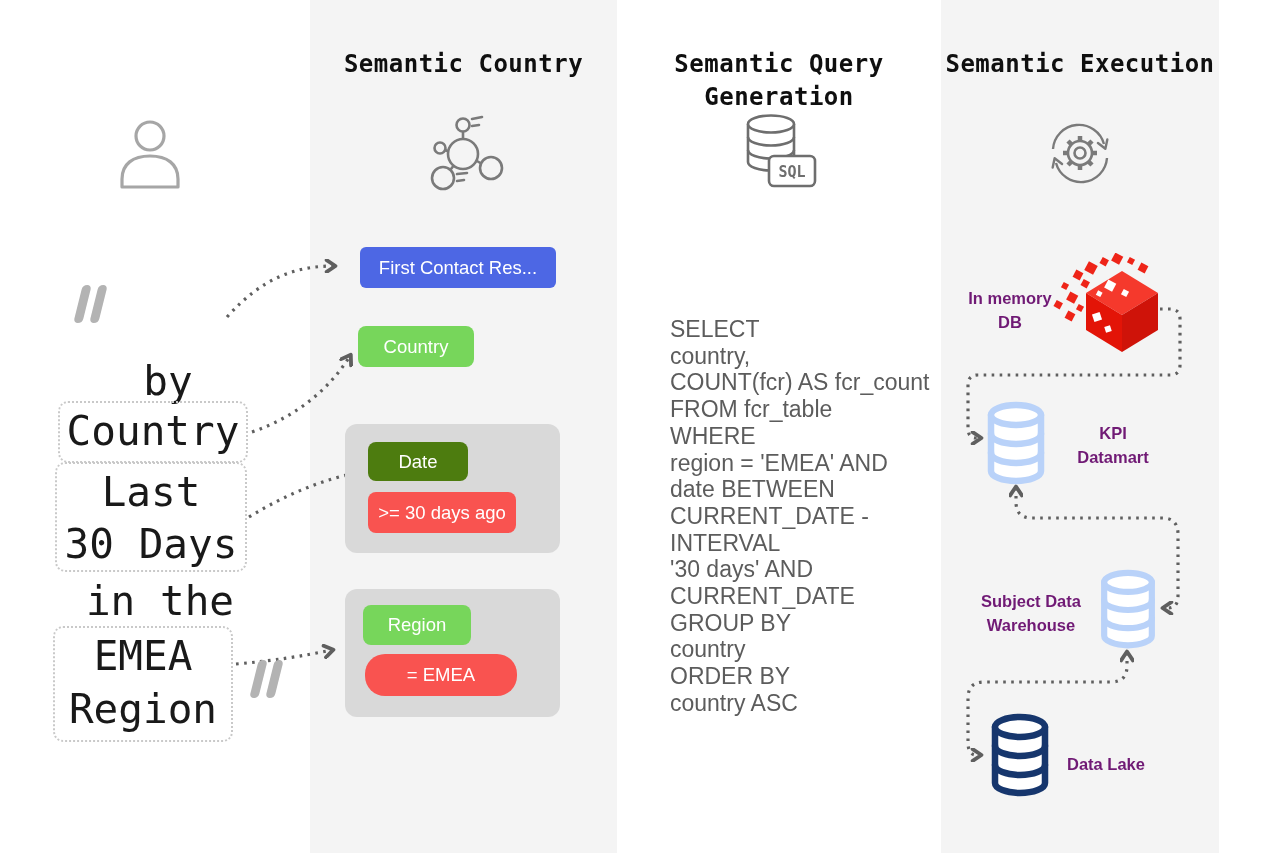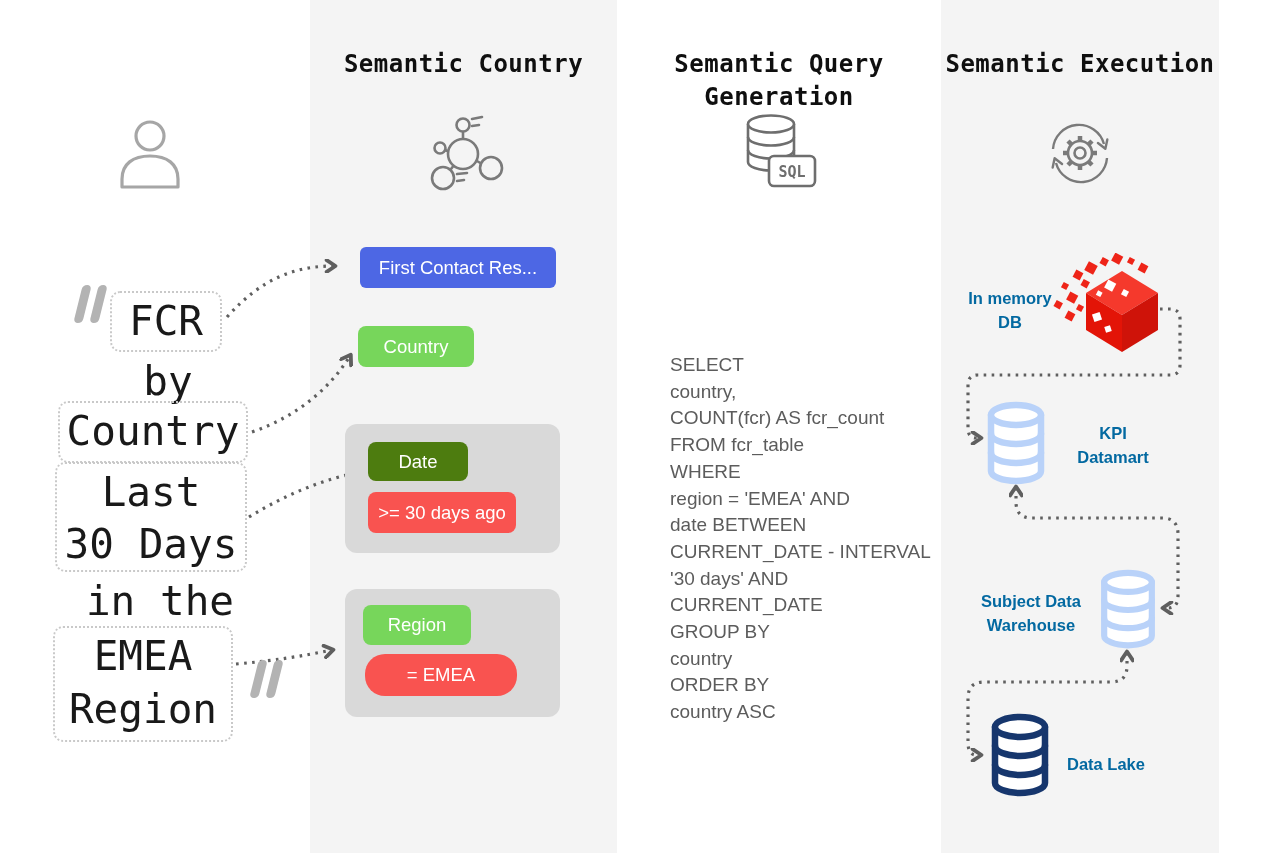--- a/index.html
+++ b/index.html
@@ -9,22 +9,22 @@
   .colbg{position:absolute;top:0;height:853px;background:#f4f4f4;}
   .hdr{position:absolute;font-family:"DejaVu Sans Mono",monospace;font-weight:bold;
        font-size:24px;letter-spacing:0.5px;color:#0f0f0f;text-align:center;line-height:33px;
        white-space:pre-line;}
   .qtext{position:absolute;font-family:"DejaVu Sans Mono",monospace;font-size:41px;color:#191919;
          text-align:center;white-space:pre-line;}
   .qbox{border:2.5px dotted #c9c9c9;border-radius:10px;}
   .badge{position:absolute;display:flex;align-items:center;justify-content:center;
          color:#fff;font-size:18.5px;font-family:"Liberation Sans",sans-serif;}
   .grp{position:absolute;background:#d9d9d9;border-radius:12px;}
-  .sql{position:absolute;font-size:19px;line-height:26.7px;color:#5c5c5c;white-space:pre-line;margin-top:36px;}
-  .lbl{position:absolute;font-weight:bold;color:#0369a1;font-size:16.5px;line-height:24px;
+  .sql{position:absolute;font-size:23px;line-height:26.7px;color:#5c5c5c;white-space:pre-line;}
+  .lbl{position:absolute;font-weight:bold;color:#701a75;font-size:16.5px;line-height:24px;
        text-align:center;white-space:pre-line;}
   .qbar{position:absolute;width:9px;height:38px;background:#b3b3b3;border-radius:5px;
         transform:skewX(-14deg);}
 </style>
 </head>
 <body>
 
 <div id="canvas">
 
   <div class="colbg" style="left:310px;width:307px;"></div>
@@ -51,21 +51,20 @@
   <svg class="abs" style="left:115px;top:119px;" width="70" height="78" viewBox="0 0 70 78">
     <g fill="none" stroke="#a6a6a6" stroke-width="3.2" stroke-linejoin="round">
       <circle cx="35" cy="17" r="14"></circle>
       <path d="M7,68 L7,60 C7,45 18,37 35,37 C52,37 63,45 63,60 L63,68 Z"></path>
     </g>
   </svg>
 
   <div class="qbar" style="left:78px;top:285px;"></div>
   <div class="qbar" style="left:94px;top:285px;"></div>
 
-  <div class="qtext qbox" style="left:110px;top:291px;width:108px;height:57px;line-height:56px;">FCR</div>
   <div class="qtext" style="left:128px;top:357px;width:80px;height:48px;line-height:48px;">by</div>
   <div class="qtext qbox" style="left:58px;top:401px;width:186px;height:58px;line-height:57px;">Country</div>
   <div class="qtext qbox" style="left:55px;top:462px;width:188px;height:104px;line-height:52px;padding-top:2px;">Last
 30 Days</div>
   <div class="qtext" style="left:85px;top:577px;width:150px;height:48px;line-height:48px;">in the</div>
   <div class="qtext qbox" style="left:53px;top:626px;width:176px;height:110px;line-height:53px;padding-top:2px;">EMEA
 Region</div>
 
   <div class="qbar" style="left:254px;top:660px;"></div>
   <div class="qbar" style="left:270px;top:660px;"></div>

